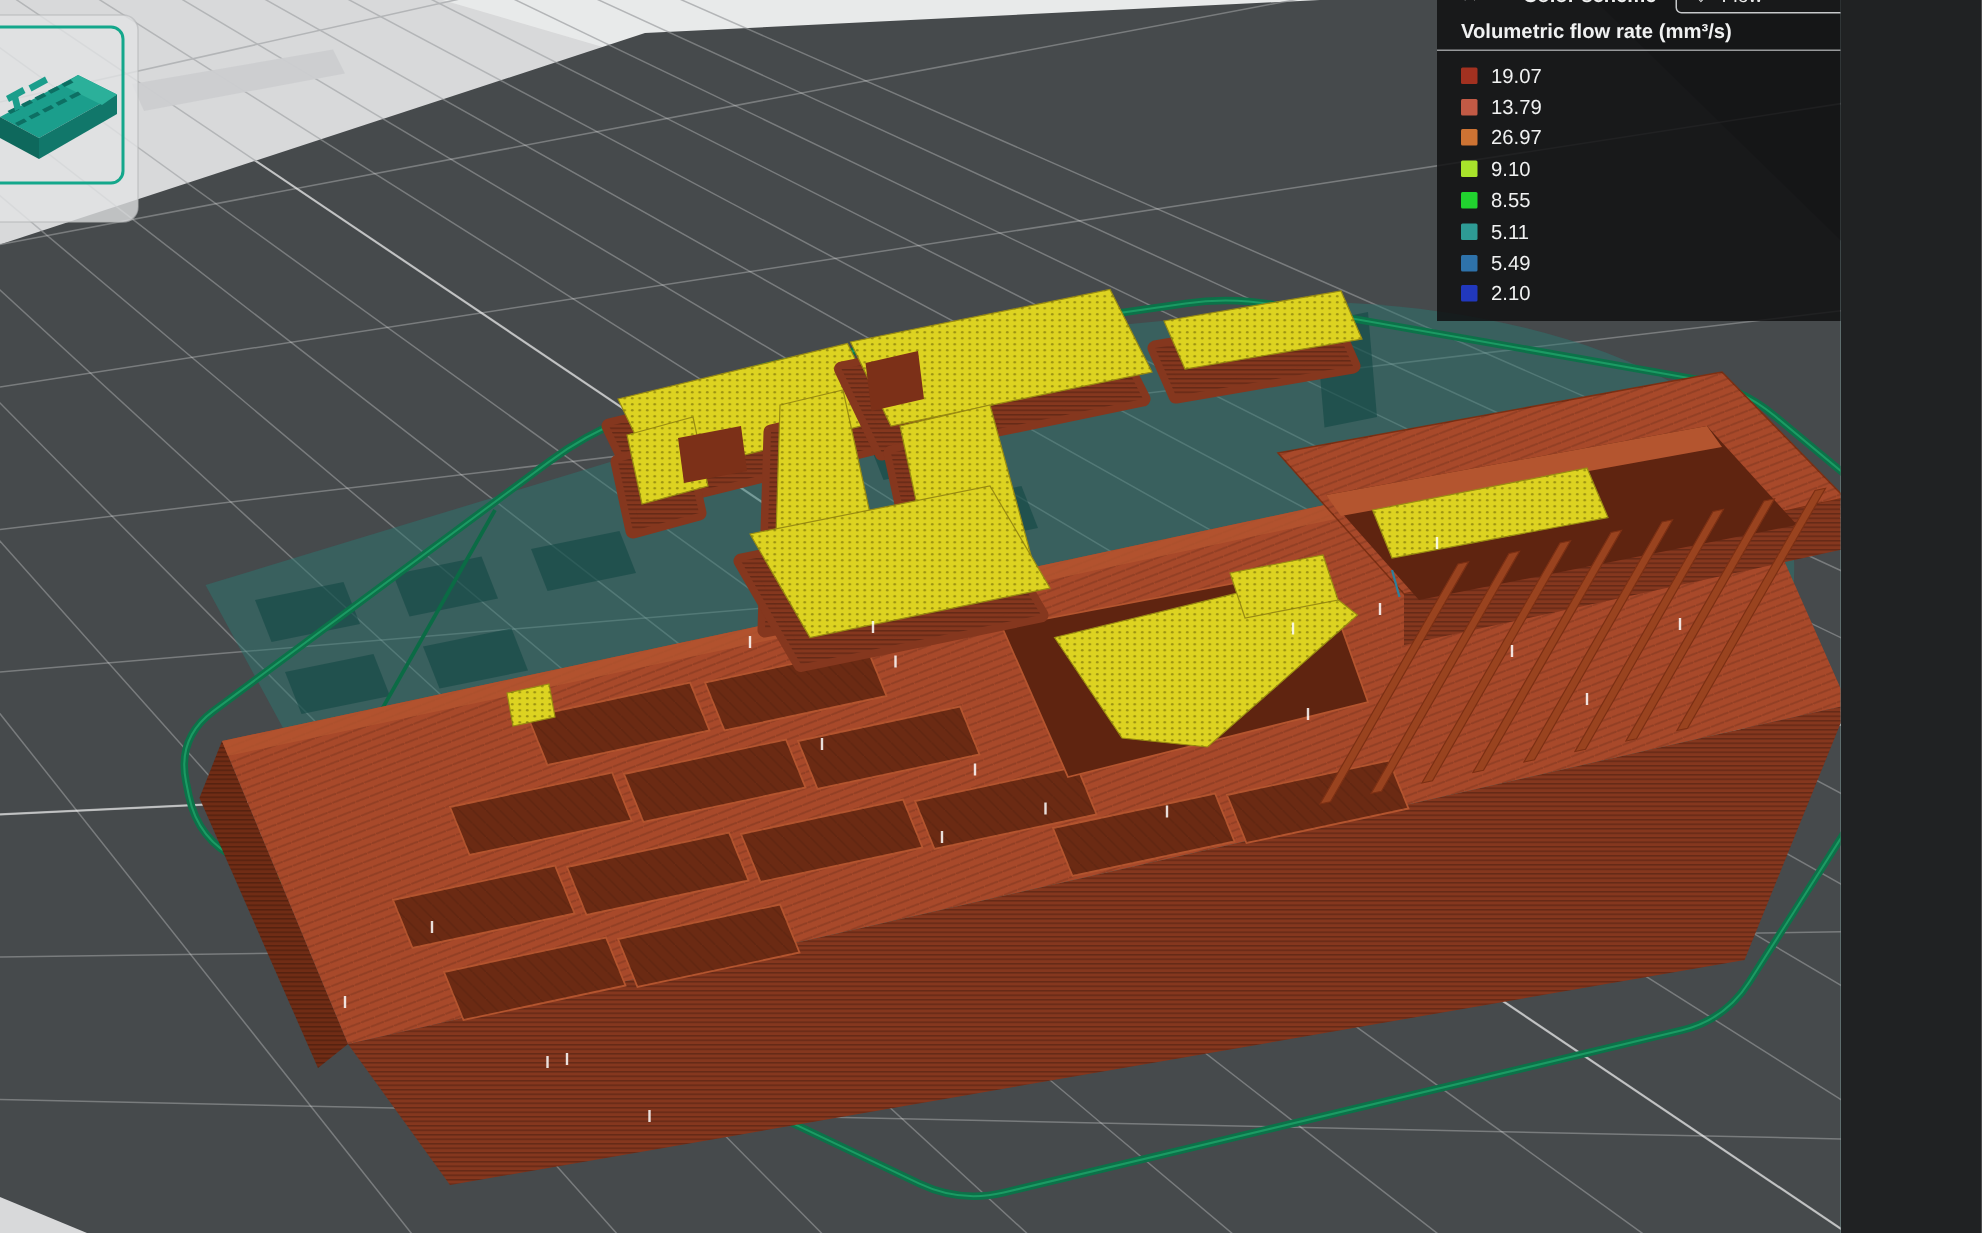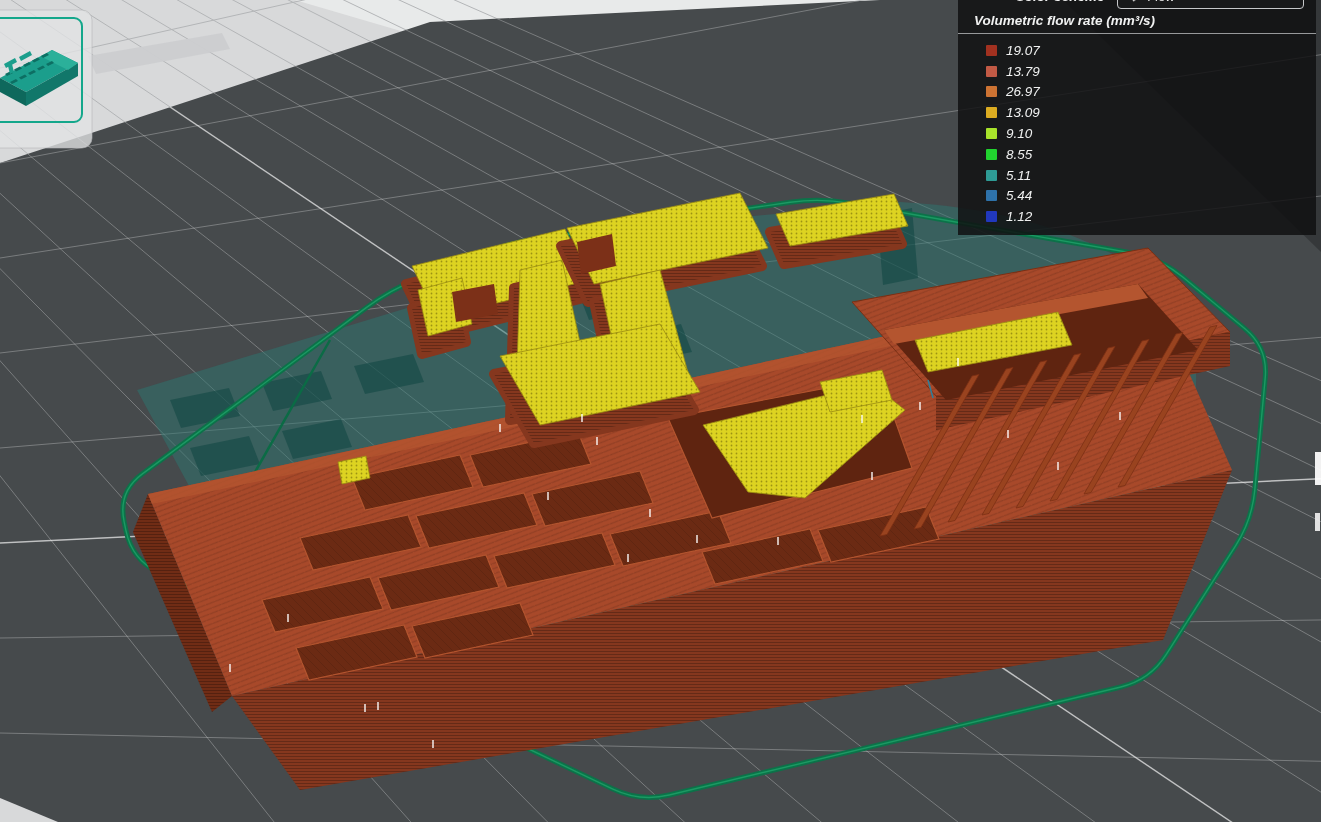--- a/index.html
+++ b/index.html
@@ -1,39 +1,38 @@
 <!DOCTYPE html>
 <html><head>
 <meta charset="utf-8">
 <style>
   html,body{margin:0;padding:0;background:#202223;}
   .stage{
-    position:relative; width:1321px; height:822px; overflow:hidden;
+    position:relative; width:1227px; height:822px; overflow:hidden;
     font-family:"Liberation Sans", sans-serif;
     background:#0f766e;
-    font-style:italic;
   }
   .stage svg{position:absolute;left:0;top:0;}
   
   .legend{
     position:absolute; left:958px; top:-17px; width:358px;
     background:rgba(15,16,17,0.84); color:#f0f1f1; z-index:5;
   }
   .legend-top{height:26px; display:flex; align-items:center; padding:0 12px 0 16px;}
   .legend-close{font-size:14px; width:20px; color:#e6e6e6; cursor:pointer;}
   .legend-cs{font-weight:bold; font-size:13.5px; margin-left:22px; white-space:nowrap;}
   .legend-dd{
     margin-left:13px; width:170px; height:23px; border:1px solid #c6c8ca; border-radius:4px;
     display:flex; align-items:center; gap:9px; padding:0 11px; font-size:13px; color:#ececec;
     background:rgba(30,31,32,0.4); cursor:pointer;
   }
   .dd-icon{font-size:12px; line-height:1;}
   .legend-title{font-weight:bold; font-size:13.5px; padding:4px 16px 5px;}
   .legend-sep{height:1px; background:#97999b;}
-  .legend-rows{padding:6px 12px 8px;}
+  .legend-rows{padding:6px 0 8px;}
   .legend-row{display:flex; align-items:center; height:20.8px; padding-left:16px; font-size:13.5px;}
   .swatch{width:11px; height:11px; margin-right:9px; border-radius:1px; flex:0 0 auto;}
 </style>
 </head>
 <body>
 
 <div class="stage">
 
   <svg id="scene" width="1321" height="822" viewBox="0 0 1321 822">
     <defs>
@@ -289,38 +288,34 @@
         </div>
       <div class="legend-row">
           <span class="swatch" style="background: rgb(194, 90, 69);"></span>
           <span>13.79</span>
         </div>
       <div class="legend-row">
           <span class="swatch" style="background: rgb(205, 115, 51);"></span>
           <span>26.97</span>
         </div>
       <div class="legend-row">
-          <span class="swatch" style="background: rgb(220, 172, 33);"></span>
-          <span>13.09</span>
-        </div>
-      <div class="legend-row">
           <span class="swatch" style="background: rgb(168, 227, 43);"></span>
           <span>9.10</span>
         </div>
       <div class="legend-row">
           <span class="swatch" style="background: rgb(33, 211, 47);"></span>
           <span>8.55</span>
         </div>
       <div class="legend-row">
           <span class="swatch" style="background: rgb(46, 155, 149);"></span>
           <span>5.11</span>
         </div>
       <div class="legend-row">
           <span class="swatch" style="background: rgb(46, 114, 170);"></span>
-          <span>5.44</span>
+          <span>5.49</span>
         </div>
       <div class="legend-row">
           <span class="swatch" style="background: rgb(33, 56, 189);"></span>
-          <span>1.12</span>
+          <span>2.10</span>
         </div>
     </div>
   </div>
 </div>
 
 </body></html>

